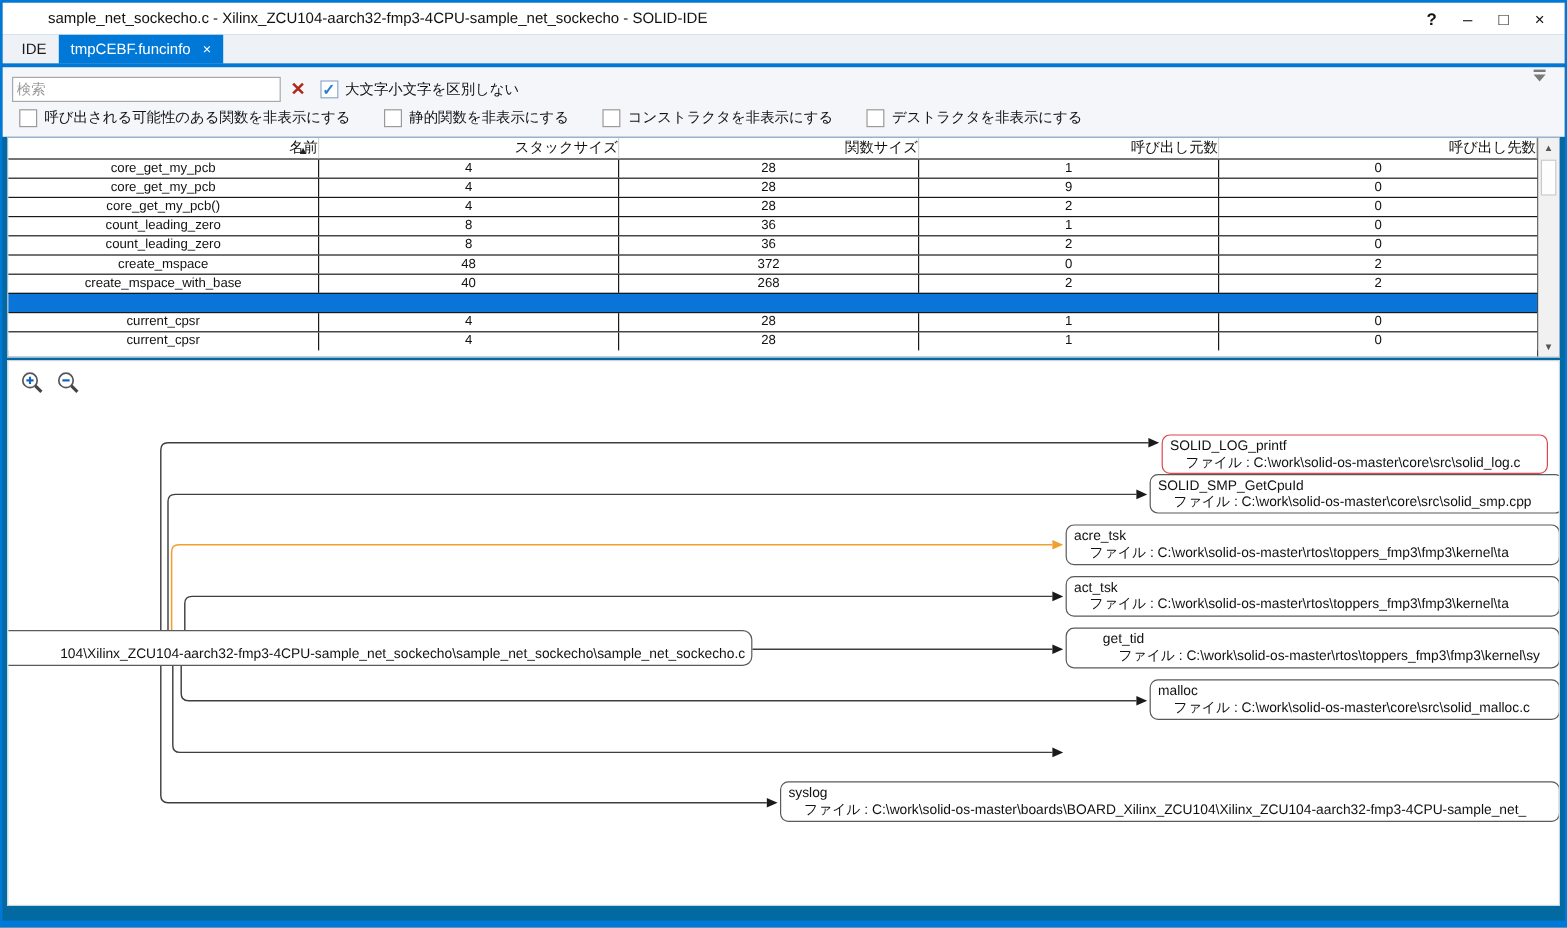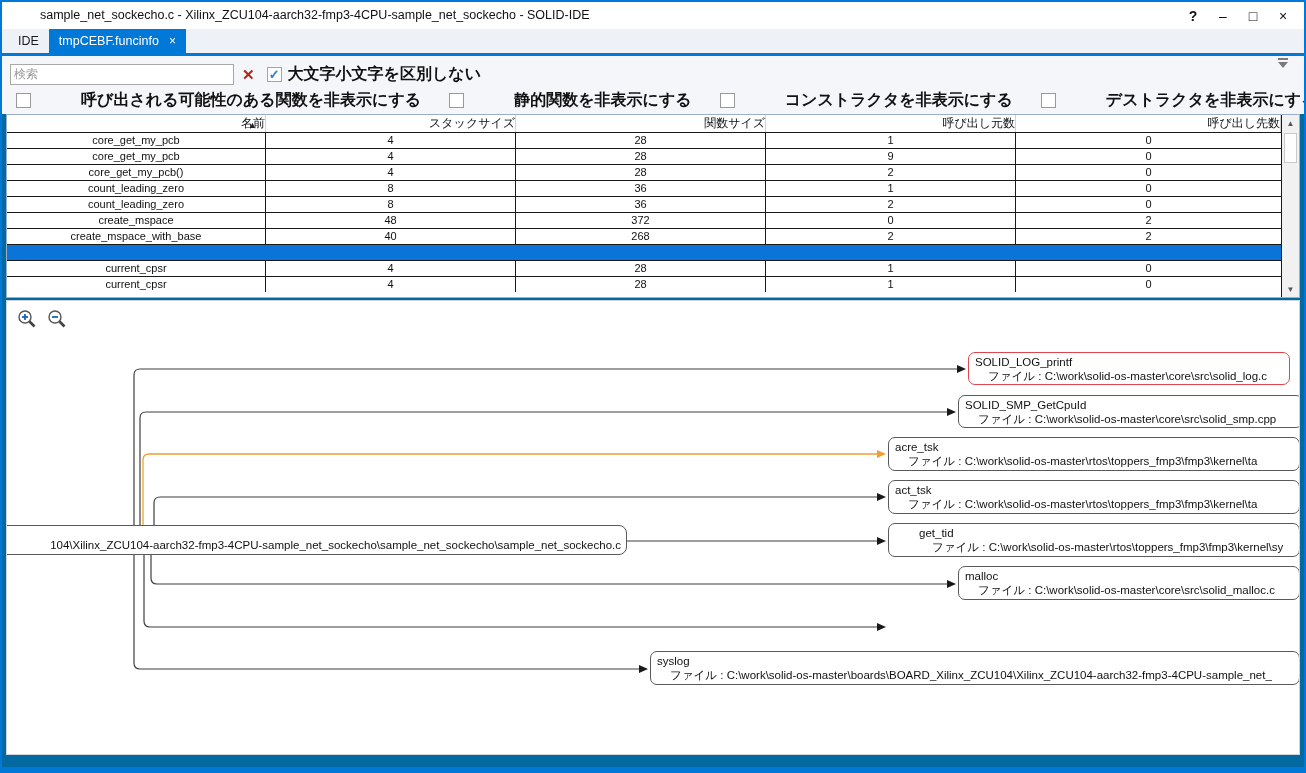--- a/index.html
+++ b/index.html
@@ -24,24 +24,24 @@
   .tabstrip { position: absolute; top: 51px; left: 0; right: 0; height: 3px; background: #0078d7; }
   
   .toolbar { position: absolute; top: 54px; left: 0; right: 0; height: 58px; background: #f4f6f9; }
   .search-row { position: absolute; top: 6px; left: 8px; height: 24px; display: flex; align-items: center; }
   .search-input { width: 224px; height: 21px; border: 1px solid #a9a9a9; background: #fff; font-size: 12px; padding: 0 3px; color: #333; font-family: "Liberation Sans", sans-serif; }
   .search-input::placeholder { color: #9a9a9a; }
   .clear-btn { margin-left: 8px; font-size: 15px; font-weight: bold; color: #b2271a; line-height: 1; cursor: default; }
   .cb { width: 15px; height: 15px; border: 1px solid #9a9a9a; background: #fff; display: inline-flex; align-items: center; justify-content: center; flex: none; }
   .cb.checked { border-color: #8fa8c8; }
   .cb .mark { color: #2d7dd2; font-size: 13px; font-weight: bold; line-height: 1; }
-  .cb-label { font-size: 16px; color: #111; margin-left: 6px; white-space: nowrap; font-weight: bold; }
+  .cb-label { font-size: 12px; color: #111; margin-left: 6px; white-space: nowrap; }
   .search-row .cb { margin-left: 12px; }
   .filter-row { position: absolute; top: 34px; left: 14px; display: flex; align-items: center; gap: 28px; }
-  .filter-item { display: flex; align-items: center; gap: 44px; }
+  .filter-item { display: flex; align-items: center; }
   .overflow-btn { position: absolute; right: 14px; top: 2px; width: 14px; height: 12px; }
   .overflow-btn .bar { position: absolute; top: 0; left: 2px; width: 10px; height: 2px; background: #7a7a7a; }
   .overflow-btn .tri { position: absolute; top: 4px; left: 2px; width: 0; height: 0;
       border-left: 5px solid transparent; border-right: 5px solid transparent; border-top: 6px solid #7a7a7a; }
   
   .tablewrap { position: absolute; top: 112px; left: 4px; right: 4px; height: 184px; border: 1px solid #9ab0c8; background: #fff; display: flex; }
   .grid { flex: 1; border-right: 1px solid #1a1a1a; }
   .grid-header { display: flex; height: 17px; background: #fff; }
   .gh-cell { position: relative; font-size: 12px; color: #111; text-align: right; line-height: 17px; border-right: 1px solid #d4d4d4; overflow: hidden; white-space: nowrap; }
   .sort-icon { position: absolute; right: 8px; top: 2px; font-size: 9px; color: #222; }
@@ -255,21 +255,21 @@
         <polygon points="870,322 879,326 870,330"></polygon>
         <polygon points="632,364 641,368 632,372"></polygon>
       </g>
       <polygon points="870,149 879,153 870,157" fill="#f0a030"></polygon>
     </svg>
 
     <div class="src-node" style="left:-46px; top:224px; width:666px; height:30px;">
       <span class="fpath">104\Xilinx_ZCU104-aarch32-fmp3-4CPU-sample_net_sockecho\sample_net_sockecho\sample_net_sockecho.c</span>
     </div>
 
-    <div class="gnode red" style="left:961px; top:51px; width:322px; height:33px;">
+    <div class="gnode red" style="left:961px; top:61px; width:322px; height:33px;">
       <div class="fname">SOLID_LOG_printf</div>
       <div class="fpath">ファイル : C:\work\solid-os-master\core\src\solid_log.c</div>
     </div>
     <div class="gnode" style="left:951px; top:94px; width:345px; height:33px;">
       <div class="fname">SOLID_SMP_GetCpuId</div>
       <div class="fpath">ファイル : C:\work\solid-os-master\core\src\solid_smp.cpp</div>
     </div>
     <div class="gnode" style="left:881px; top:136px; width:412px; height:34px;">
       <div class="fname">acre_tsk</div>
       <div class="fpath">ファイル : C:\work\solid-os-master\rtos\toppers_fmp3\fmp3\kernel\ta</div>

